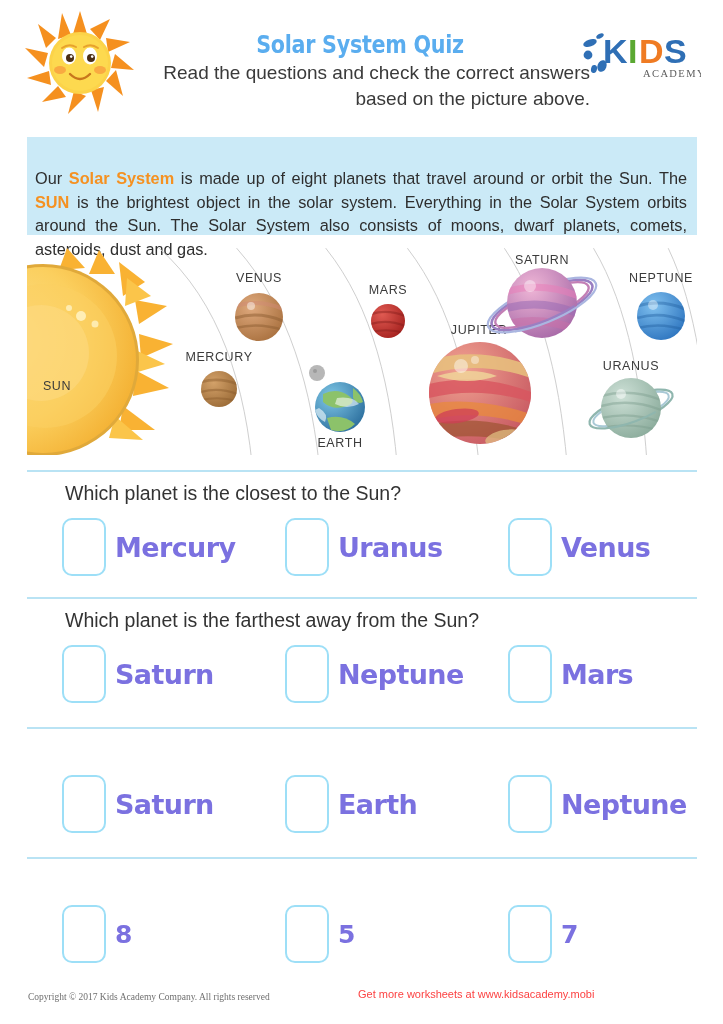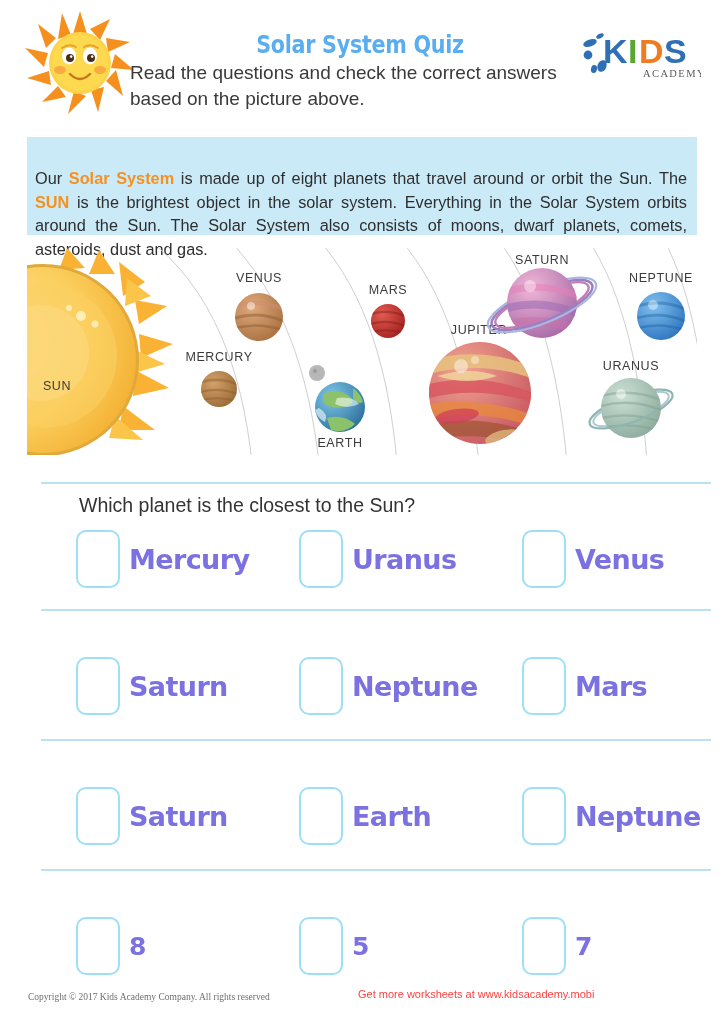--- a/index.html
+++ b/index.html
@@ -35,21 +35,21 @@
     font-weight: bold;
     letter-spacing: -0.3px;
     color: #5aadef;
     font-family: "DejaVu Sans Condensed", "Liberation Sans Narrow", "Liberation Sans", sans-serif;
     transform: scaleX(0.92);
   }
   .header-subtitle {
     position: absolute;
     left: 130px; top: 60px;
     width: 460px;
-    text-align: left;
+    text-align: right;
     font-size: 19px;
     line-height: 26px;
     color: #3a3a3a;
     font-family: "Liberation Sans", sans-serif;
   }
   .brand-logo {
     position: absolute;
     right: 22px; top: 22px;
     width: 120px; height: 62px;
   }
@@ -75,21 +75,21 @@
   
   .illus {
     position: absolute;
     left: 27px; top: 248px;
     width: 670px; height: 207px;
     overflow: hidden;
   }
   .illus svg { display: block; }
 
   
-  .q-block { position: absolute; left: 41px; width: 670px; margin-top: 12px; }
+  .q-block { position: absolute; left: 27px; width: 670px; }
   .q-sep {
     position: absolute; left: 0; top: 0;
     width: 670px; height: 2px;
     background: #b9e3f4;
   }
   .q-text {
     position: absolute;
     left: 38px; top: 12px;
     font-size: 19.5px;
     color: #333333;
@@ -432,20 +432,21 @@
     </div>
     <div class="answer c2">
       <div class="checkbox"></div>
       <div class="answer-label">Venus</div>
     </div>
   </div>
 </div>
 
 <div class="q-block" style="top:597px;height:128px;">
   <div class="q-sep"></div>
+  <div class="q-text">Which planet is the farthest away from the Sun?</div>
   <div class="answers">
     <div class="answer c0">
       <div class="checkbox"></div>
       <div class="answer-label">Saturn</div>
     </div>
     <div class="answer c1">
       <div class="checkbox"></div>
       <div class="answer-label">Neptune</div>
     </div>
     <div class="answer c2">

